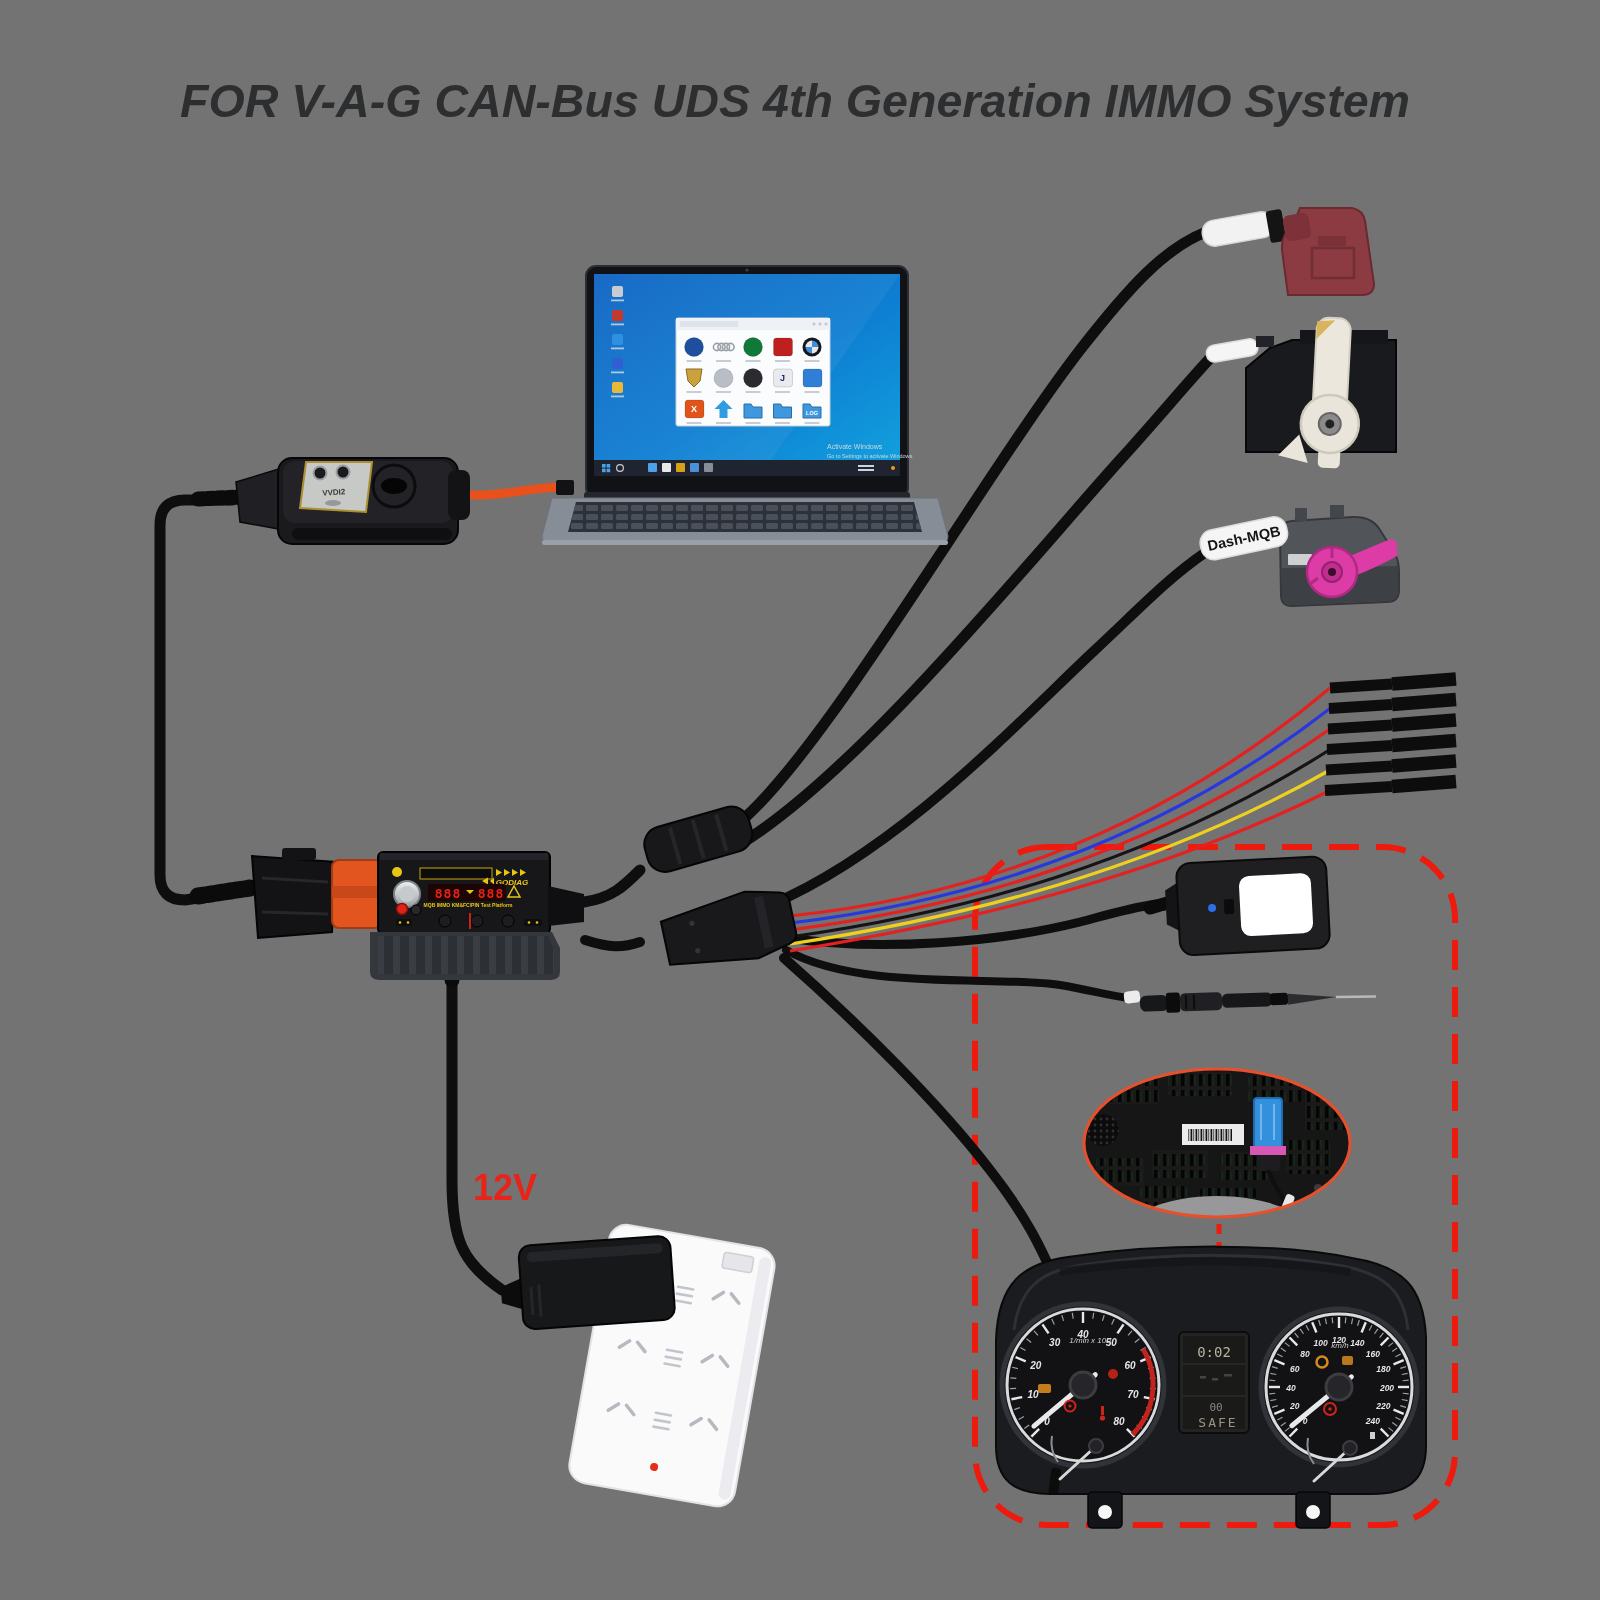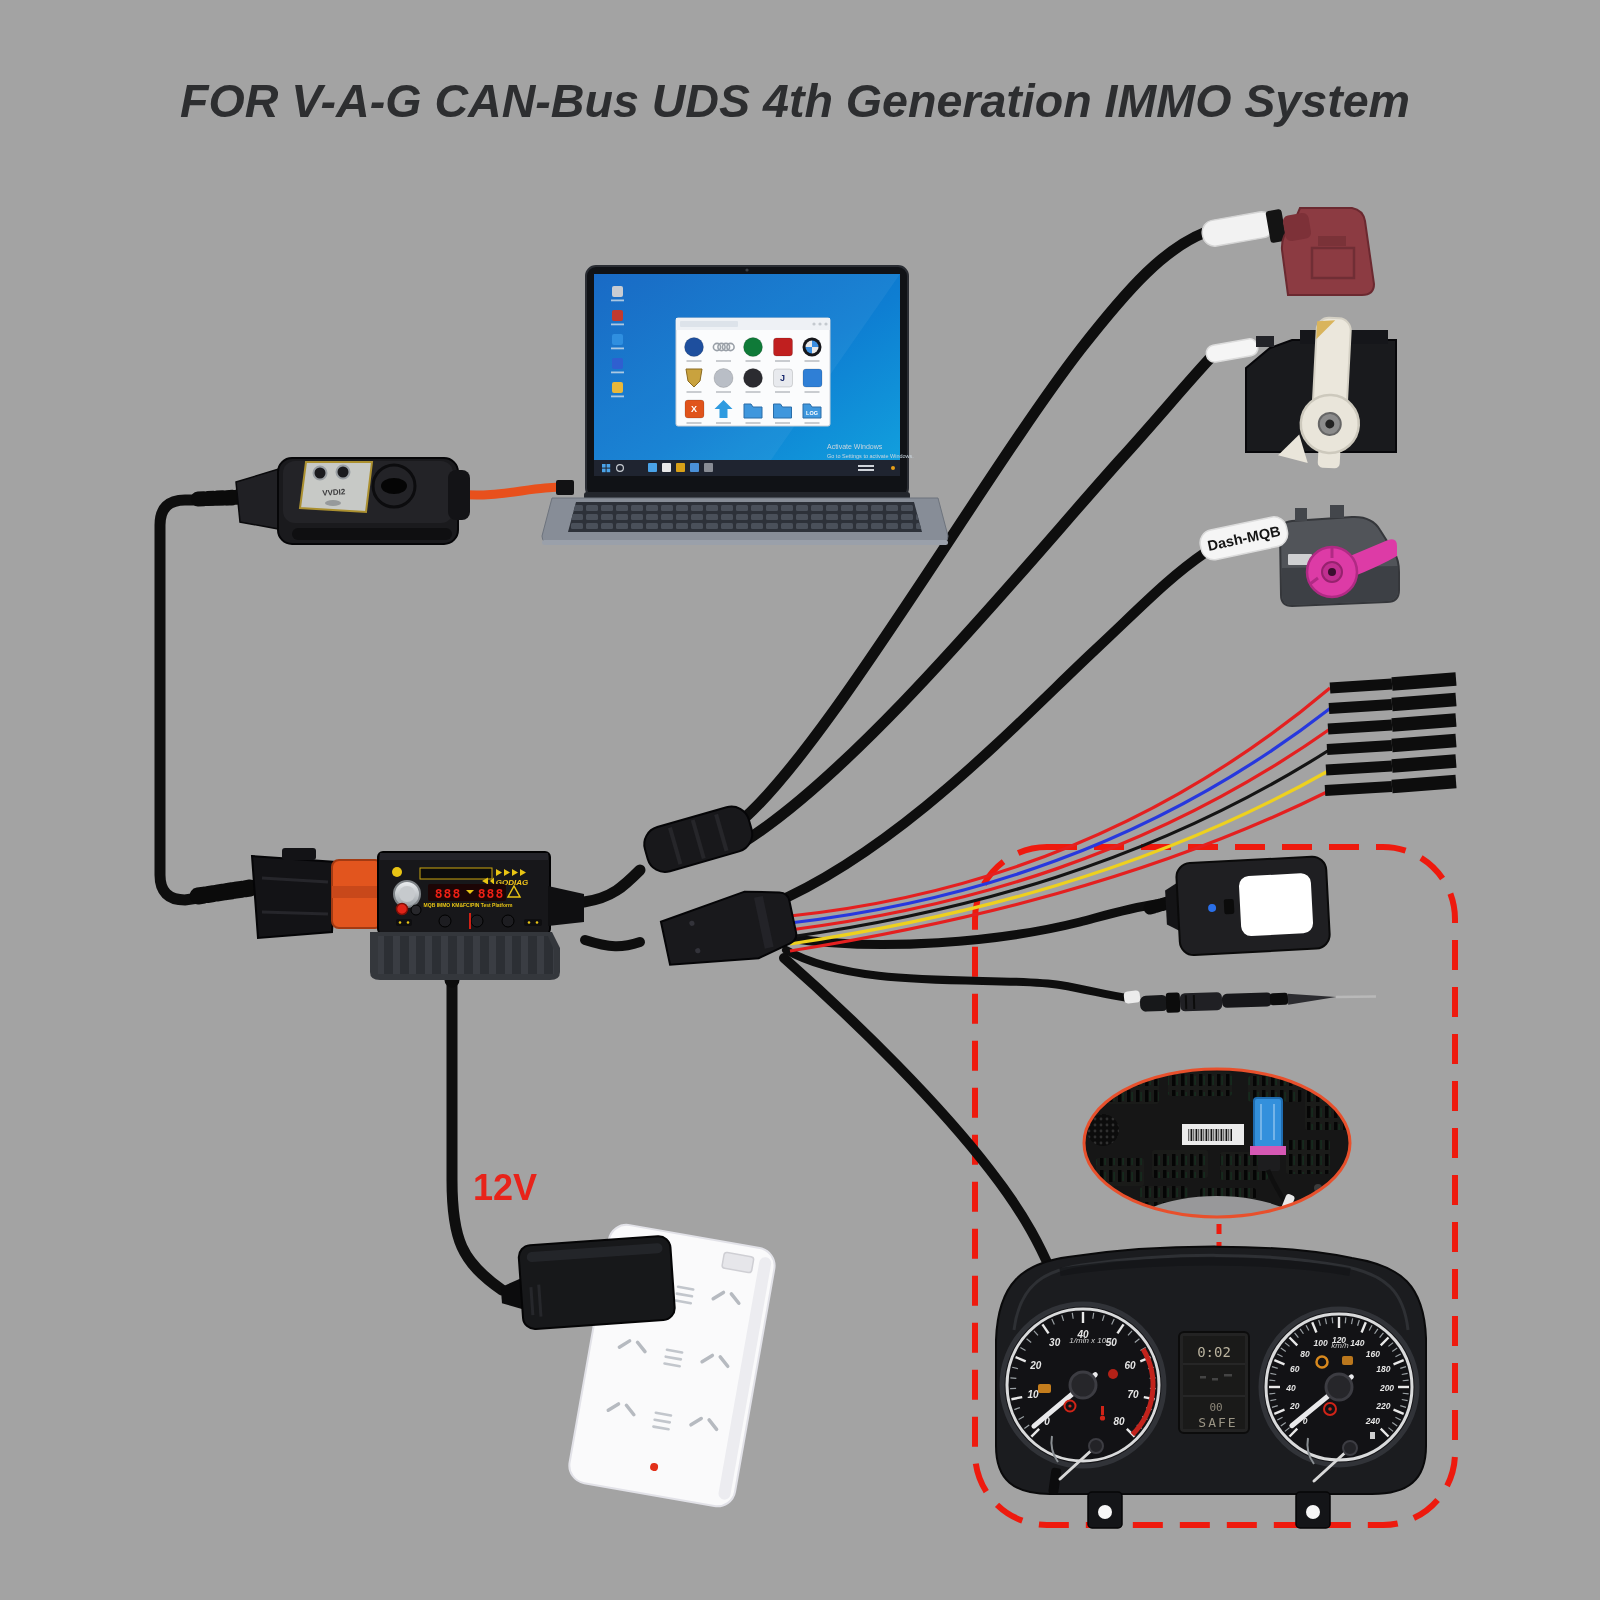--- a/index.html
+++ b/index.html
@@ -1,16 +1,16 @@
 <!DOCTYPE html>
 <html><head>
 <meta charset="utf-8">
 <style>
   html,body{margin:0;padding:0;background:#ffffff;}
-  #stage{position:relative;width:1600px;height:1600px;background:#a3a3a3;overflow:hidden;
+  #stage{position:relative;width:1600px;height:1600px;background:#737373;overflow:hidden;
          font-family:"Liberation Sans", sans-serif;}
   svg{position:absolute;left:0;top:0;}
   text{font-family:"Liberation Sans", sans-serif;}
   .mono{font-family:"DejaVu Sans Mono", monospace;}
 </style>
 </head>
 <body>
 
 <div id="stage">
 <svg width="1600" height="1600" viewBox="0 0 1600 1600">

